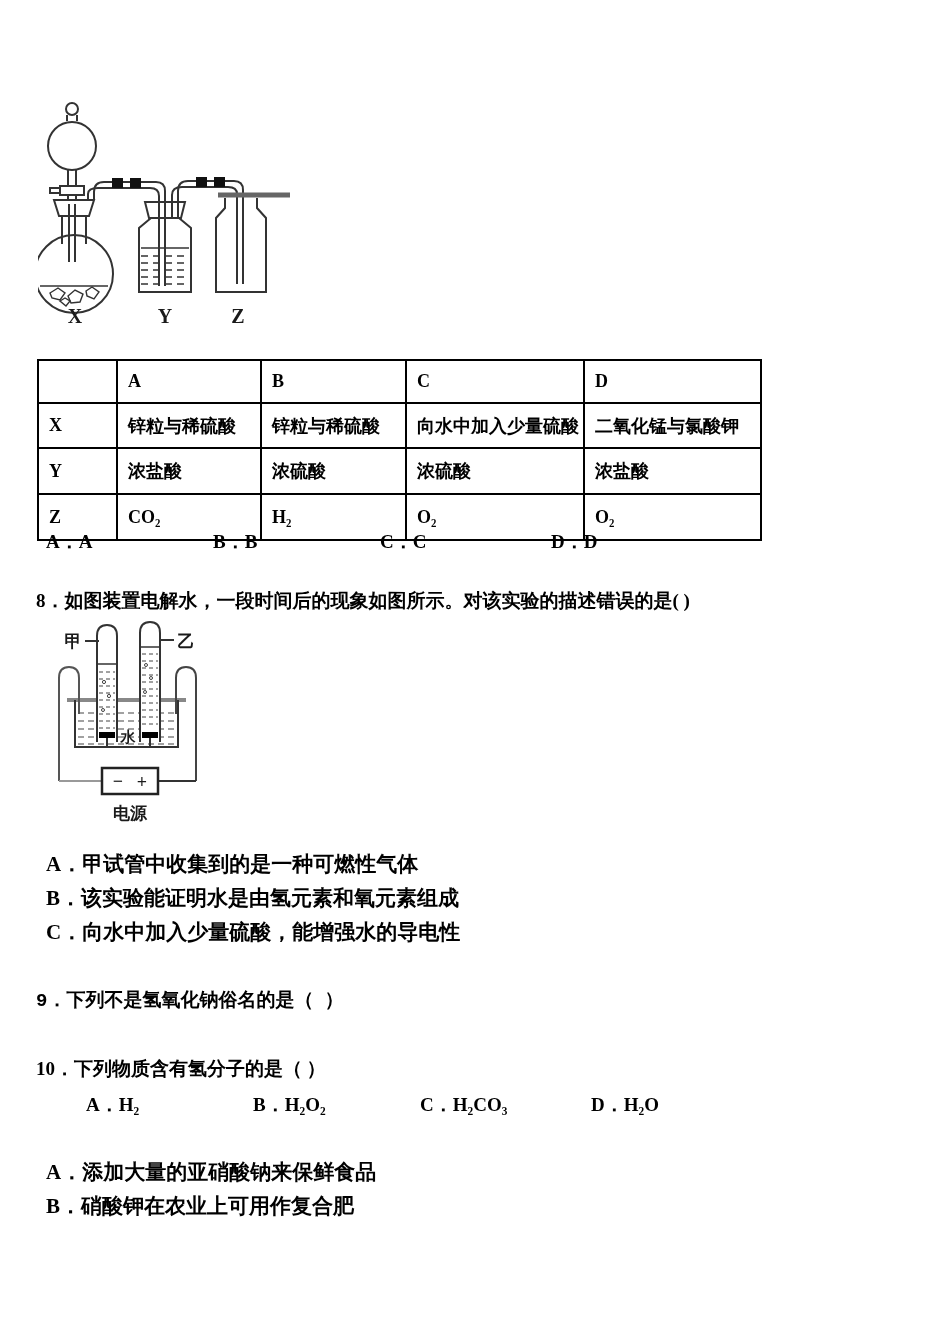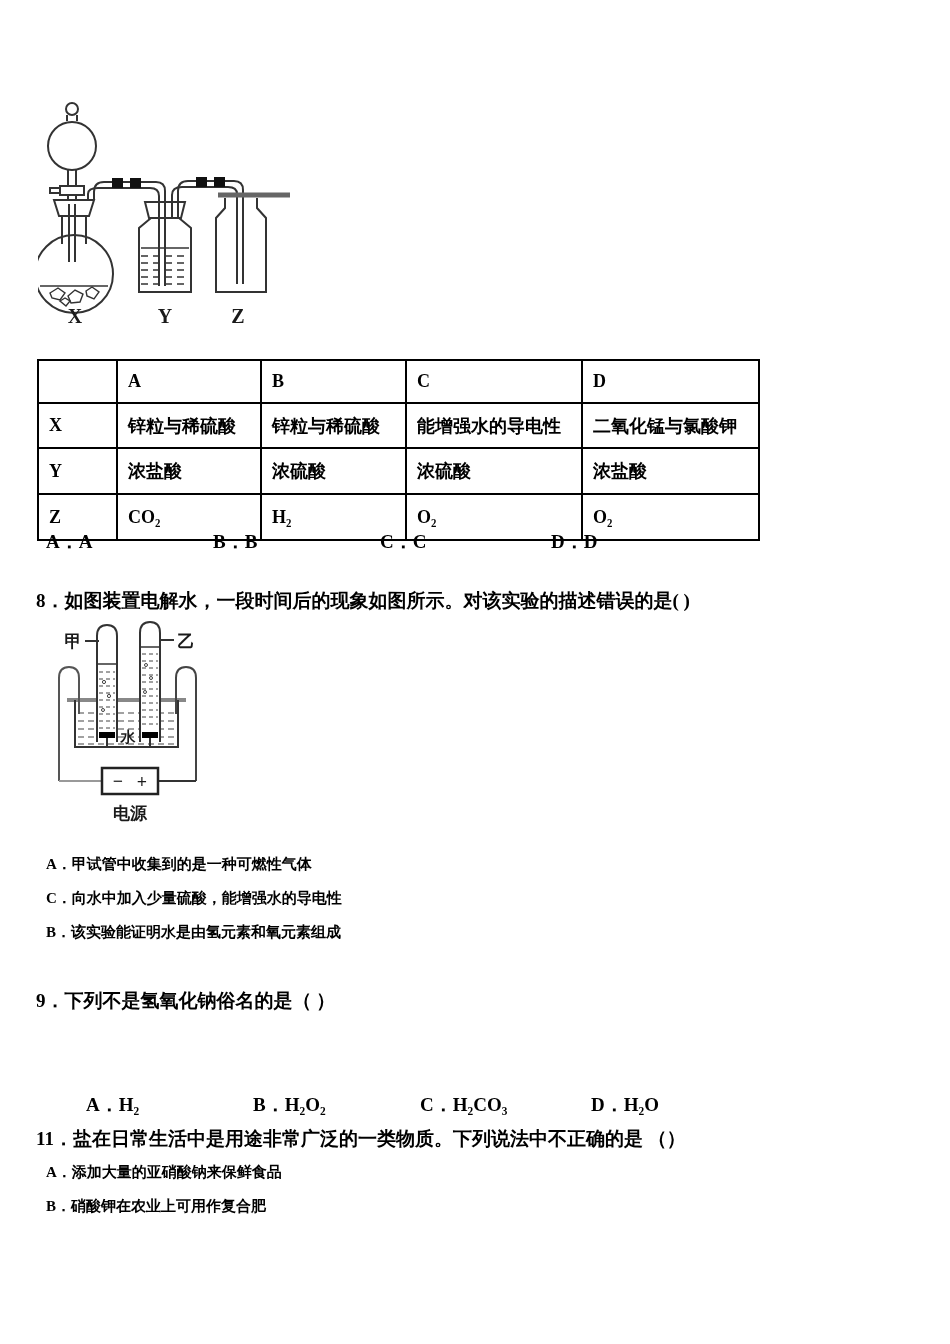--- a/index.html
+++ b/index.html
@@ -7,21 +7,21 @@
     position:relative;width:950px;height:1344px;background:#ffffff;
     font-family:"Liberation Serif","DejaVu Serif",serif;color:#000;
     font-weight:700;overflow:hidden;margin:0 auto;
   }
   .abs{position:absolute;}
   .qline{left:36px;font-size:19px;line-height:26px;white-space:nowrap;}
   .optrow{
     left:46px;display:grid;grid-template-columns:167px 167px 171px auto;
     font-size:19px;line-height:26px;white-space:nowrap;
   }
-  .optstack{left:46px;font-size:15px;}
+  .optstack{left:46px;font-size:21px;}
   .optstack div{height:22px;line-height:22px;margin-bottom:12px;white-space:nowrap;}
   table.qtable{
     position:absolute;left:37px;top:359px;border-collapse:collapse;table-layout:fixed;
   }
   table.qtable td{
     border:2px solid #000;padding:0 4px 0 10px;font-size:18px;vertical-align:middle;
     overflow:hidden;white-space:nowrap;
   }
   .rh1 td{height:41px;} .rh2 td{height:43px;} .rh3 td{height:44px;} .rh4 td{height:44px;}
   svg text{font-family:"Liberation Serif","DejaVu Serif",serif;font-weight:700;fill:#1a1a1a;}
@@ -109,21 +109,21 @@
       <td></td>
       <td>A</td>
       <td>B</td>
       <td>C</td>
       <td>D</td>
     </tr>
     <tr class="rh2">
       <td>X</td>
       <td>锌粒与稀硫酸</td>
       <td>锌粒与稀硫酸</td>
-      <td>能增强水的导电性</td>
+      <td>向水中加入少量硫酸</td>
       <td>二氧化锰与氯酸钾</td>
     </tr>
     <tr class="rh3">
       <td>Y</td>
       <td>浓盐酸</td>
       <td>浓硫酸</td>
       <td>浓硫酸</td>
       <td>浓盐酸</td>
     </tr>
     <tr class="rh4">
@@ -213,32 +213,32 @@
     <g>
       <rect x="57" y="148" width="56" height="26" fill="#fff" stroke="#222" stroke-width="2.5"></rect>
       <text x="73" y="167" font-size="18" text-anchor="middle">−</text>
       <text x="97" y="168" font-size="18" text-anchor="middle">+</text>
     </g>
     <text x="85" y="199" font-size="17" text-anchor="middle">电源</text>
   </svg>
 
   <div class="abs optstack" style="top:853px;">
     <div>A．甲试管中收集到的是一种可燃性气体</div>
+    <div>B．该实验能证明水是由氢元素和氧元素组成</div>
     <div>C．向水中加入少量硫酸，能增强水的导电性</div>
-    <div>B．该实验能证明水是由氢元素和氧元素组成</div>
-  </div>
-
-  <div class="abs qline" style="top:988px;">9．下列不是氢氧化钠俗名的是（ ）</div>
-
+  </div>
+
+  <div class="abs qline" style="top:988px;font-family:Liberation Mono, monospace;">9．下列不是氢氧化钠俗名的是（ ）</div>
+
+  <div class="abs qline" style="top:1056px;">10．下列物质含有氢分子的是（ ）</div>
   <div class="abs optrow" style="top:1092px;margin-left:40px;">
     <span>A．H₂</span>
     <span>B．H₂O₂</span>
     <span>C．H₂CO₃</span>
     <span>D．H₂O</span>
   </div>
 
-  <div class="abs qline" style="top:1126px;">11．盐在日常生活中是用途非常广泛的一类物质。下列说法中不正确的是 （）</div>
   <div class="abs optstack" style="top:1161px;">
     <div>A．添加大量的亚硝酸钠来保鲜食品</div>
     <div>B．硝酸钾在农业上可用作复合肥</div>
   </div>
 
 </div>
 
 </body></html>

